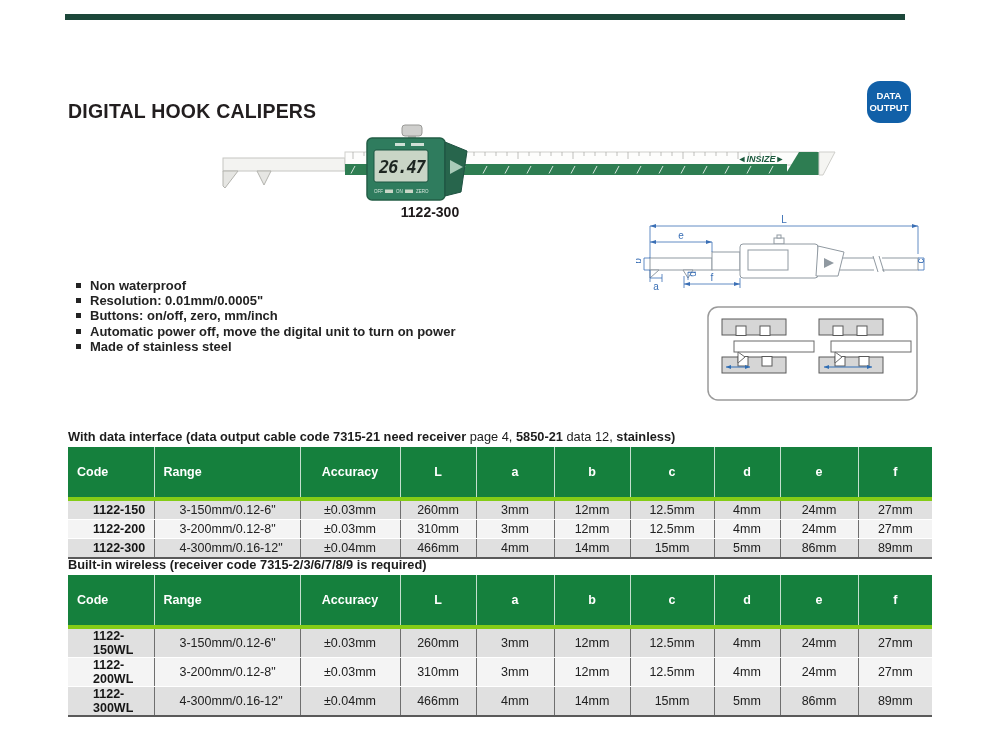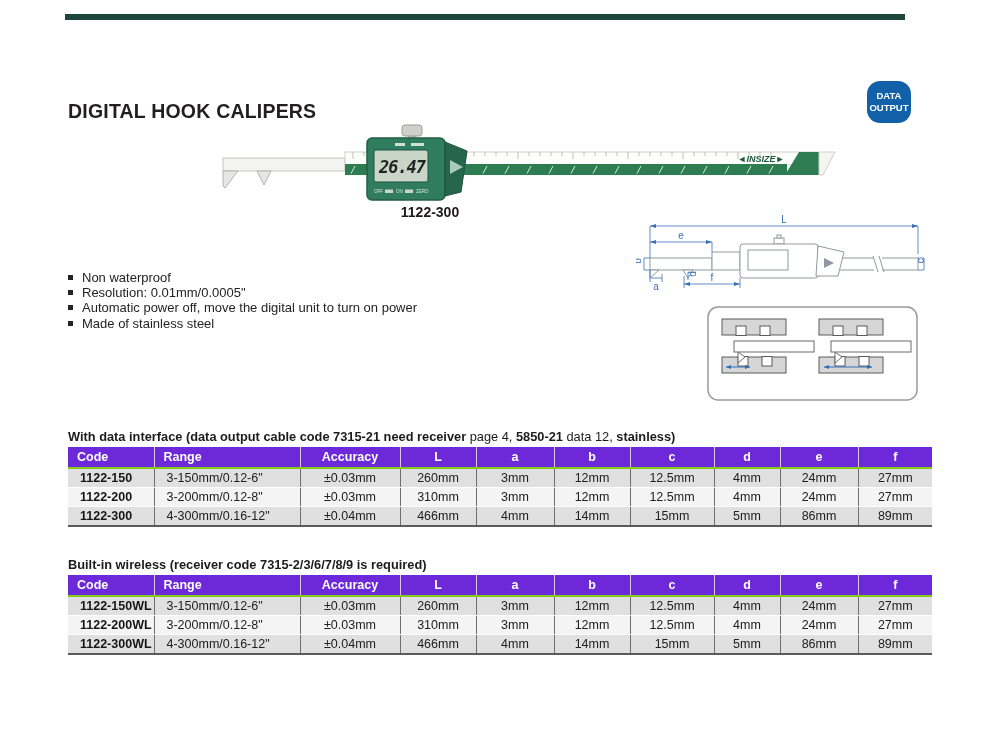--- a/index.html
+++ b/index.html
@@ -11,40 +11,40 @@
   .page-title{position:absolute;left:68px;top:76px;font-size:19.5px;font-weight:bold;
     color:#221e1f;letter-spacing:.2px;margin-top:24px;}
   .badge{position:absolute;left:867px;top:81px;width:44px;height:42px;background:#1160a8;
     border-radius:13px;color:#fff;font-weight:bold;font-size:9.5px;text-align:center;
     display:flex;flex-direction:column;justify-content:center;line-height:1.3;}
   .caliper-wrap{position:absolute;left:195px;top:122px;width:650px;height:105px;}
   .model-label{position:absolute;left:380px;top:204px;width:100px;text-align:center;
     font-size:14px;font-weight:bold;color:#1e1a1b;}
   .diagram1{position:absolute;left:636px;top:214px;width:292px;height:92px;}
   .diagram2{position:absolute;left:706px;top:305px;width:213px;height:97px;}
-  ul.features{position:absolute;left:68px;top:270px;margin:0;padding:0;list-style:none;
-    font-size:13px;color:#232323;}
+  ul.features{position:absolute;left:68px;top:270px;margin:8px;padding:0;list-style:none;
+    font-size:13px;color:#232323;font-weight:bold;}
   ul.features li{display:flex;align-items:center;height:15.2px;}
   ul.features .sq{display:inline-block;width:5px;height:5px;background:#232323;
     margin-right:9px;flex:none;}
   .sec-heading{position:absolute;left:68px;font-size:12.8px;color:#1c1c1c;white-space:pre;}
   .sec-heading .b{font-weight:bold;}
   #heading-0{top:429px;} #heading-1{top:557px;}
   table.spec{position:absolute;left:68px;width:864px;border-collapse:collapse;
     table-layout:fixed;font-size:12.5px;}
   #table-0{top:447px;} #table-1{top:575px;}
-  table.spec th{background:#6d28d9;color:#fff;font-weight:bold;height:20px;padding:0;
-    text-align:center;border-right:1px solid rgba(255,255,255,.75);border-bottom:2px solid #84cc16;
+  table.spec th{background:#15803d;color:#fff;font-weight:bold;height:20px;padding:15px;
+    text-align:center;border-right:1px solid rgba(255,255,255,.75);border-bottom:4px solid #84cc16;
     font-size:12.5px;}
   table.spec th:last-child{border-right:none;}
   table.spec th.l{text-align:left;padding-left:9px;}
   table.spec td{height:18px;padding:0;text-align:center;color:#212121;
     border-right:1px solid #6f6f6f;border-bottom:1px solid #fff;}
   table.spec td:last-child{border-right:none;margin-top:28px;}
-  table.spec td.l{text-align:left;padding-left:12px;}
+  table.spec td.l{text-align:left;padding-left:25px;}
   table.spec td.code{font-weight:bold;color:#161616;}
   table.spec tr.odd td{background:#e0e0e0;}
   table.spec tr.even td{background:#f4f4f4;}
   table.spec tbody tr:last-child td{border-bottom:2px solid #5a5a5a;}
 </style>
 </head>
 <body>
 
 <div class="topbar"></div>
 
@@ -230,20 +230,24 @@
     <li>
       <span class="sq"></span>
       <span>Non waterproof</span>
     </li>
     <li>
       <span class="sq"></span>
       <span>Resolution: 0.01mm/0.0005"</span>
     </li>
     <li>
       <span class="sq"></span>
+      <span>Buttons: on/off, zero, mm/inch</span>
+    </li>
+    <li>
+      <span class="sq"></span>
       <span>Automatic power off, move the digital unit to turn on power</span>
     </li>
     <li>
       <span class="sq"></span>
       <span>Made of stainless steel</span>
     </li>
   </ul>
 
 <div class="sec-heading" id="heading-0"><span class="b">With data interface (data output cable code 7315-21 need receiver </span><span>page 4, </span><span class="b">5850-21</span><span> data 12, </span><span class="b">stainless)</span></div>
 <table class="spec" id="table-0">

